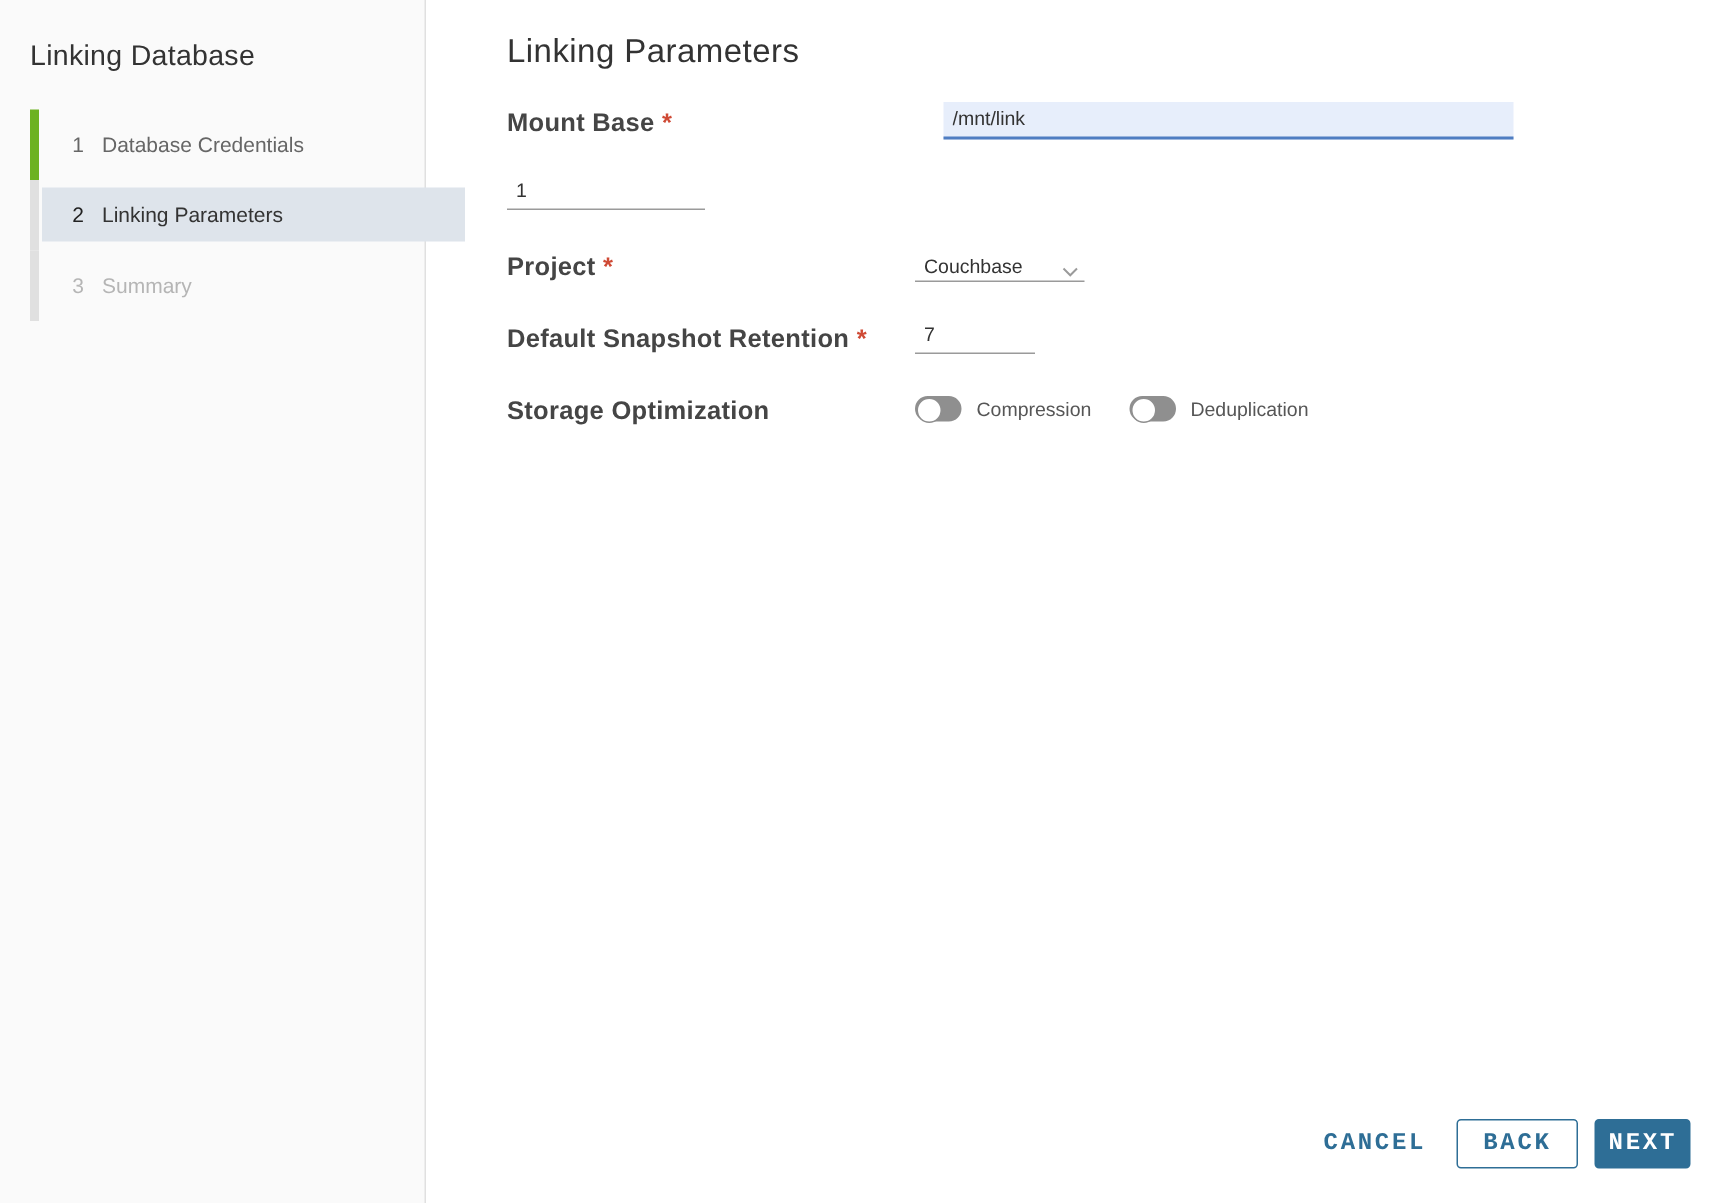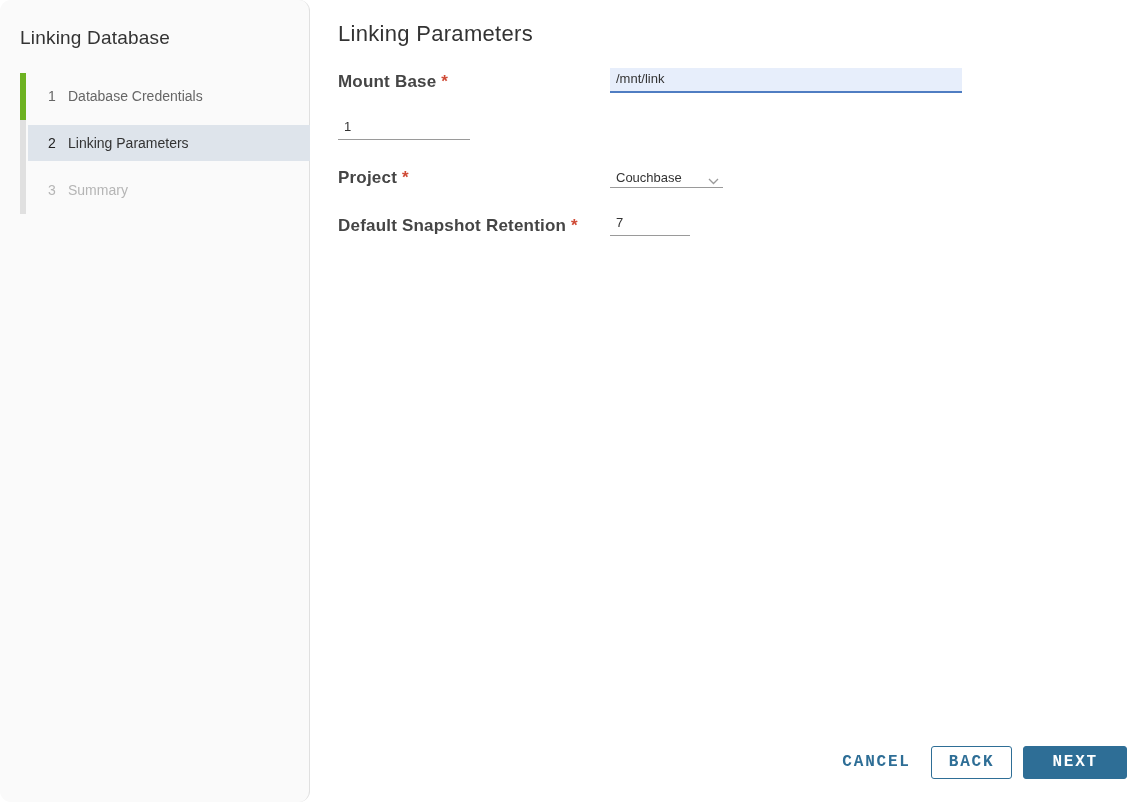--- a/index.html
+++ b/index.html
@@ -2,24 +2,23 @@
 <html><head>
 <meta charset="utf-8">
 <style>
   * { margin:0; padding:0; box-sizing:border-box; }
   html,body { background:#fff; }
   body { font-family:"Liberation Sans", sans-serif; color:#333; }
   .screen { position:relative; width:1148px; height:802px; background:#fff; overflow:hidden; }
 
   
   .sidebar {
-    position:absolute; left:0; top:0; width:310px; height:802px;
+    position:absolute; left:0; top:0; width:284px; height:802px;
     background:#fafafa; border-right:1px solid #e0e0e0;
     padding:26px 0 0 20px;
-    border-radius:11px;
   }
   .side-title { font-size:19px; line-height:24px; font-weight:400; color:#333; letter-spacing:.2px; }
   .steps { margin-top:28px; }
   .step {
     position:relative; margin-left:8px; height:36px; margin-bottom:11px;
     display:flex; align-items:center; padding-left:19px;
     font-size:14px; cursor:default;
   }
   .step::before {
     content:""; position:absolute; left:-8px; top:-5px; width:6px; height:47px;
@@ -46,21 +45,21 @@
 
   input.txt {
     font-family:"Liberation Sans", sans-serif;
     font-size:13px; color:#333;
     border:none; border-bottom:1px solid #9a9a9a; background:transparent;
     height:24px; padding:0 4px 2px 6px; outline:none;
   }
   input.txt-focused {
     background:#e7eefb; border-bottom:2px solid #4f7dc2; height:25px;
   }
-  .w-mount { width:352px; }
+  .w-mount { width:380px;margin-left:19px; }
   .w-channels { width:132px; }
   .w-retention { width:80px; }
 
   .select {
     width:113px; height:24px; border-bottom:1px solid #9a9a9a;
     display:flex; align-items:flex-end; font-size:13px; color:#333;
     padding:0 4px 2px 6px; cursor:pointer;
   }
   .select .chev { margin-left:auto; display:flex; align-items:center; }
 
@@ -84,21 +83,21 @@
     font-size:16px; font-weight:600; letter-spacing:1.8px;
     border-radius:3px; cursor:pointer; background:none; border:none;
   }
   .btn-link { color:#2e6e96; padding:9px 2px; margin-right:18px; }
   .btn-outline {
     color:#2e6e96; border:1px solid #2e6e96; background:#fff;
     height:33px; padding:0 17px; margin-right:11px;
   }
   .btn-primary {
     color:#fff; background:#2e6e96; border:1px solid #2e6e96;
-    height:33px; padding:0 28px;
+    height:33px; padding:0 8px;
   }
 </style>
 </head>
 <body>
 
 <div class="screen">
 
   <div class="sidebar">
     <div class="side-title">
       <div>Linking Database</div>
@@ -157,20 +156,35 @@
 
       <div class="form-row">
         <div class="f-label">
           <span>Default Snapshot Retention</span><span class="req">*</span>
         </div>
         <div class="f-field">
           <input class="txt w-retention" type="text" value="7" style="">
         </div>
       </div>
 
+      <div class="form-row">
+        <div class="f-label">
+          <span>Storage Optimization</span>
+        </div>
+        <div class="f-field toggle-row">
+          <div class="toggle-group">
+            <span class="toggle"></span>
+            <span class="toggle-label">Compression</span>
+          </div>
+          <div class="toggle-group">
+            <span class="toggle"></span>
+            <span class="toggle-label">Deduplication</span>
+          </div>
+        </div>
+      </div>
 
     </div>
 
     <div class="footer">
       <button class="btn btn-link">CANCEL</button>
       <button class="btn btn-outline">BACK</button>
       <button class="btn btn-primary">NEXT</button>
     </div>
   </div>
 

